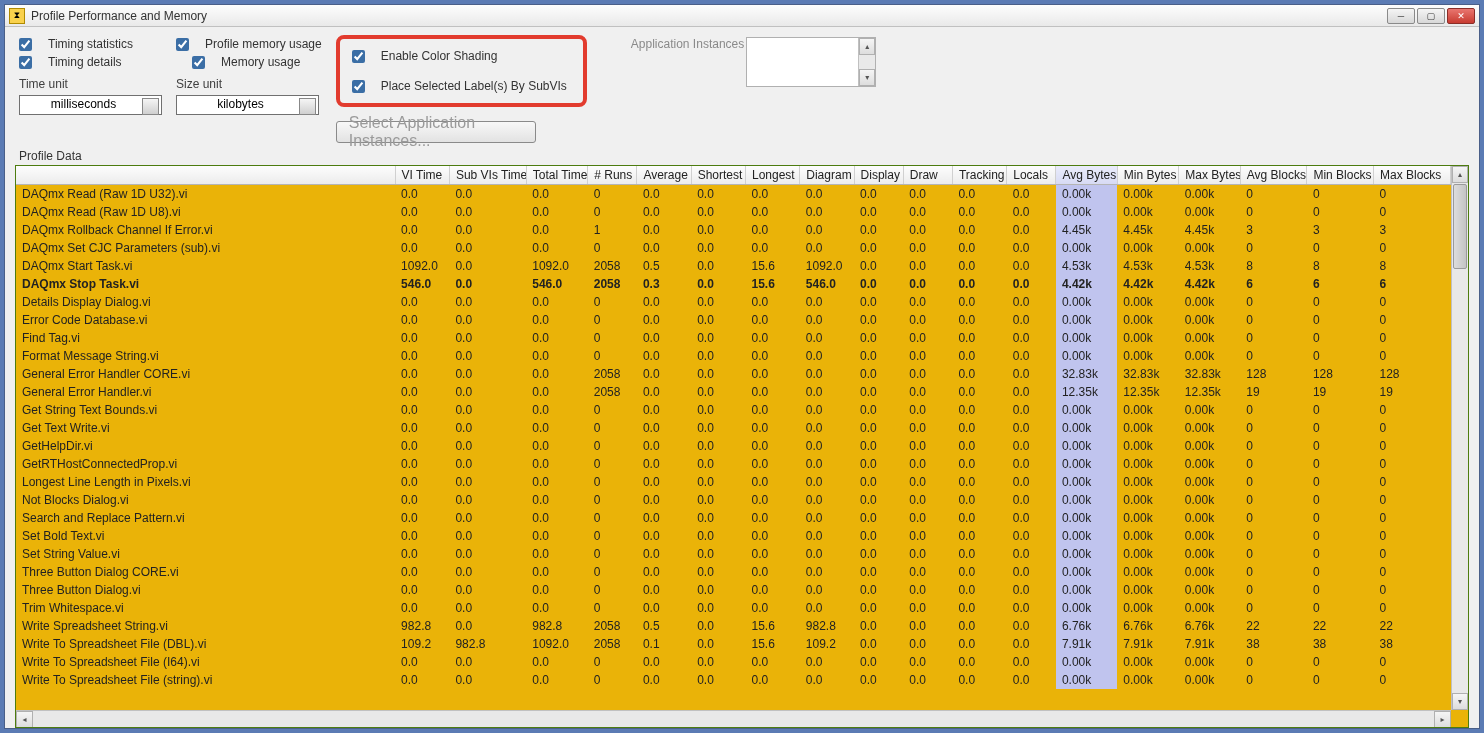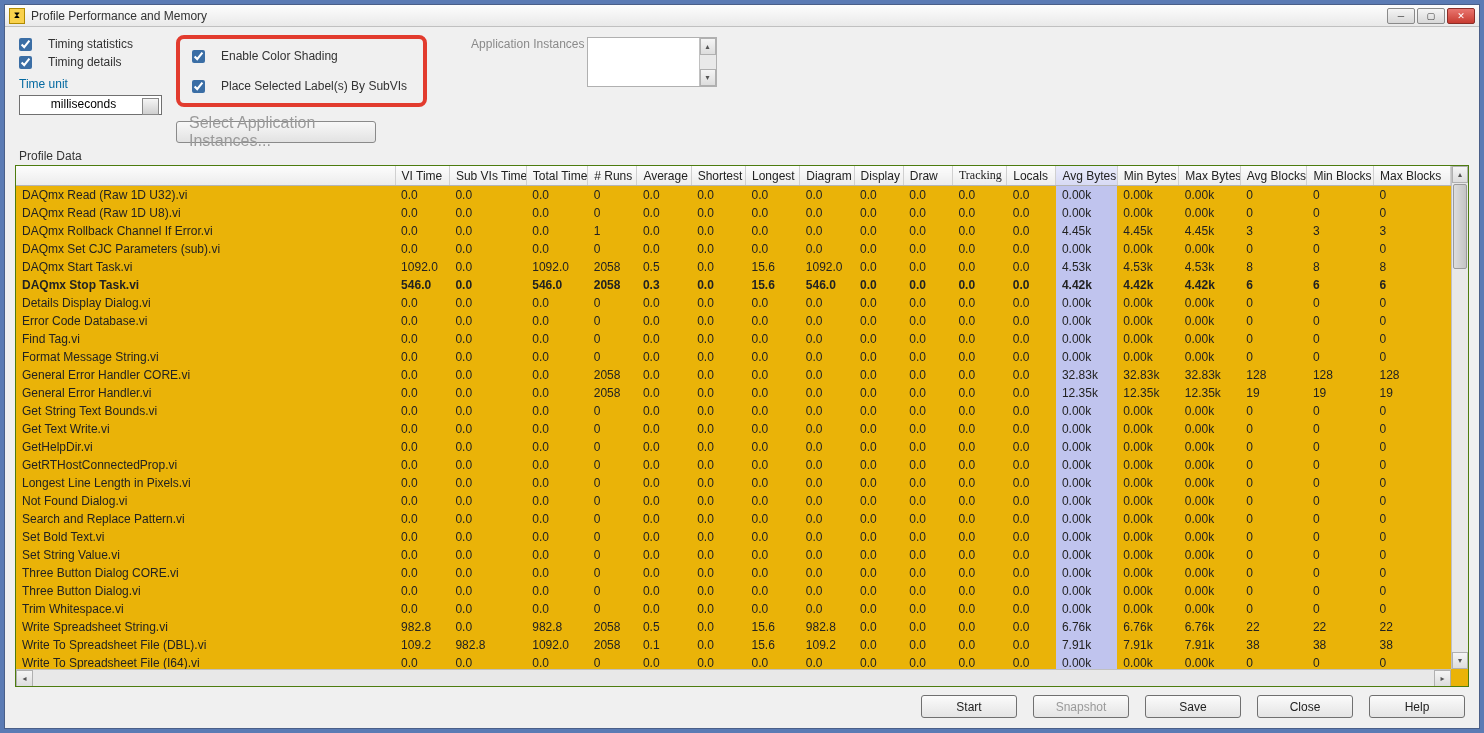--- a/index.html
+++ b/index.html
@@ -46,21 +46,21 @@
 .winbtn.close { background: linear-gradient(#e9766f,#c83b31); color:#fff; border-color:#8a2d27;}
 .options {
   padding: 10px 14px 6px 14px;
   display: flex;
   gap: 14px;
   align-items: flex-start;
 }
 .optcol { display:flex; flex-direction:column; gap: 4px; }
 .chk { display:flex; align-items:center; gap:16px; color:#333; white-space:nowrap;}
 .chk input { width:13px;height:13px; accent-color:#3b6ea5;}
-.lbl { font-size:12px; color:#0369a1; margin-top:4px;}
+.lbl { font-size:12px; color:#404040; margin-top:4px;}
 .sel {
   width: 143px; height:20px;
   border:1px solid #707070;
   background:#fff;
   font-size:12px;
   padding:1px 18px 1px 4px;
   position:relative;
   text-align:center;
 }
 .sel::after {
@@ -183,20 +183,32 @@
       <label class="chk">
           <input type="checkbox" checked="" style="">
           <span>Timing statistics</span>
         </label>
       <label class="chk">
           <input type="checkbox" checked="" style="">
           <span>Timing details</span>
         </label>
       <div class="lbl">Time unit</div>
       <div class="sel">milliseconds</div>
+    </div>
+    <div class="optcol">
+      <label class="chk">
+          <input type="checkbox" checked="" style="">
+          <span>Profile memory usage</span>
+        </label>
+      <label class="chk" style="margin-left:16px">
+          <input type="checkbox" checked="" style="">
+          <span>Memory usage</span>
+        </label>
+      <div class="lbl">Size unit</div>
+      <div class="sel">kilobytes</div>
     </div>
     <div class="optcol">
       <div class="highlight-box">
         <label class="chk">
             <input type="checkbox" checked="" style="">
             <span>Enable Color Shading</span>
           </label>
         <label class="chk" style="margin-top:16px">
             <input type="checkbox" checked="" style="">
             <span>Place Selected Label(s) By SubVIs</span>
@@ -227,21 +239,21 @@
               <th style="width: 53px;">VI Time</th>
               <th style="width: 75px;">Sub VIs Time</th>
               <th style="width: 60px;">Total Time</th>
               <th style="width: 48px;"># Runs</th>
               <th style="width: 53px;">Average</th>
               <th style="width: 53px;">Shortest</th>
               <th style="width: 53px;">Longest</th>
               <th style="width: 53px;">Diagram</th>
               <th style="width: 48px;">Display</th>
               <th style="width: 48px;">Draw</th>
-              <th style="width: 53px; font-family: Liberation Serif, serif;">Tracking</th>
+              <th style="width: 53px;">Tracking</th>
               <th style="width: 48px;">Locals</th>
               <th class="avgbytes-h" style="width: 60px;">Avg Bytes</th>
               <th style="width: 60px;">Min Bytes</th>
               <th style="width: 60px;">Max Bytes</th>
               <th style="width: 65px;">Avg Blocks</th>
               <th style="width: 65px;">Min Blocks</th>
               <th style="width: 75px;">Max Blocks</th>
             </tr>
           </thead>
         <tbody id="tbody">
@@ -596,21 +608,21 @@
               <td>0.0</td>
               <td>0.0</td>
               <td class="avgbytes">0.00k</td>
               <td>0.00k</td>
               <td>0.00k</td>
               <td>0</td>
               <td>0</td>
               <td>0</td>
             </tr>
             <tr>
-              <td>Not Found Dialog.vi</td>
+              <td>Not Blocks Dialog.vi</td>
               <td>0.0</td>
               <td>0.0</td>
               <td>0.0</td>
               <td>0</td>
               <td>0.0</td>
               <td>0.0</td>
               <td>0.0</td>
               <td>0.0</td>
               <td>0.0</td>
               <td>0.0</td>
@@ -840,20 +852,13 @@
       <div class="sbarrow">▴</div>
       <div class="vthumb"></div>
       <div class="sbarrow">▾</div>
     </div>
     <div class="hscroll">
       <div class="sbarrow" style="width:17px">◂</div>
       <div class="sbarrow" style="width:17px">▸</div>
     </div>
   </div>
 
-  <div class="footer">
-    <div class="fbtn">Start</div>
-    <div class="fbtn disabled">Snapshot</div>
-    <div class="fbtn">Save</div>
-    <div class="fbtn">Close</div>
-    <div class="fbtn">Help</div>
-  </div>
 </div>
 
 </body></html>

